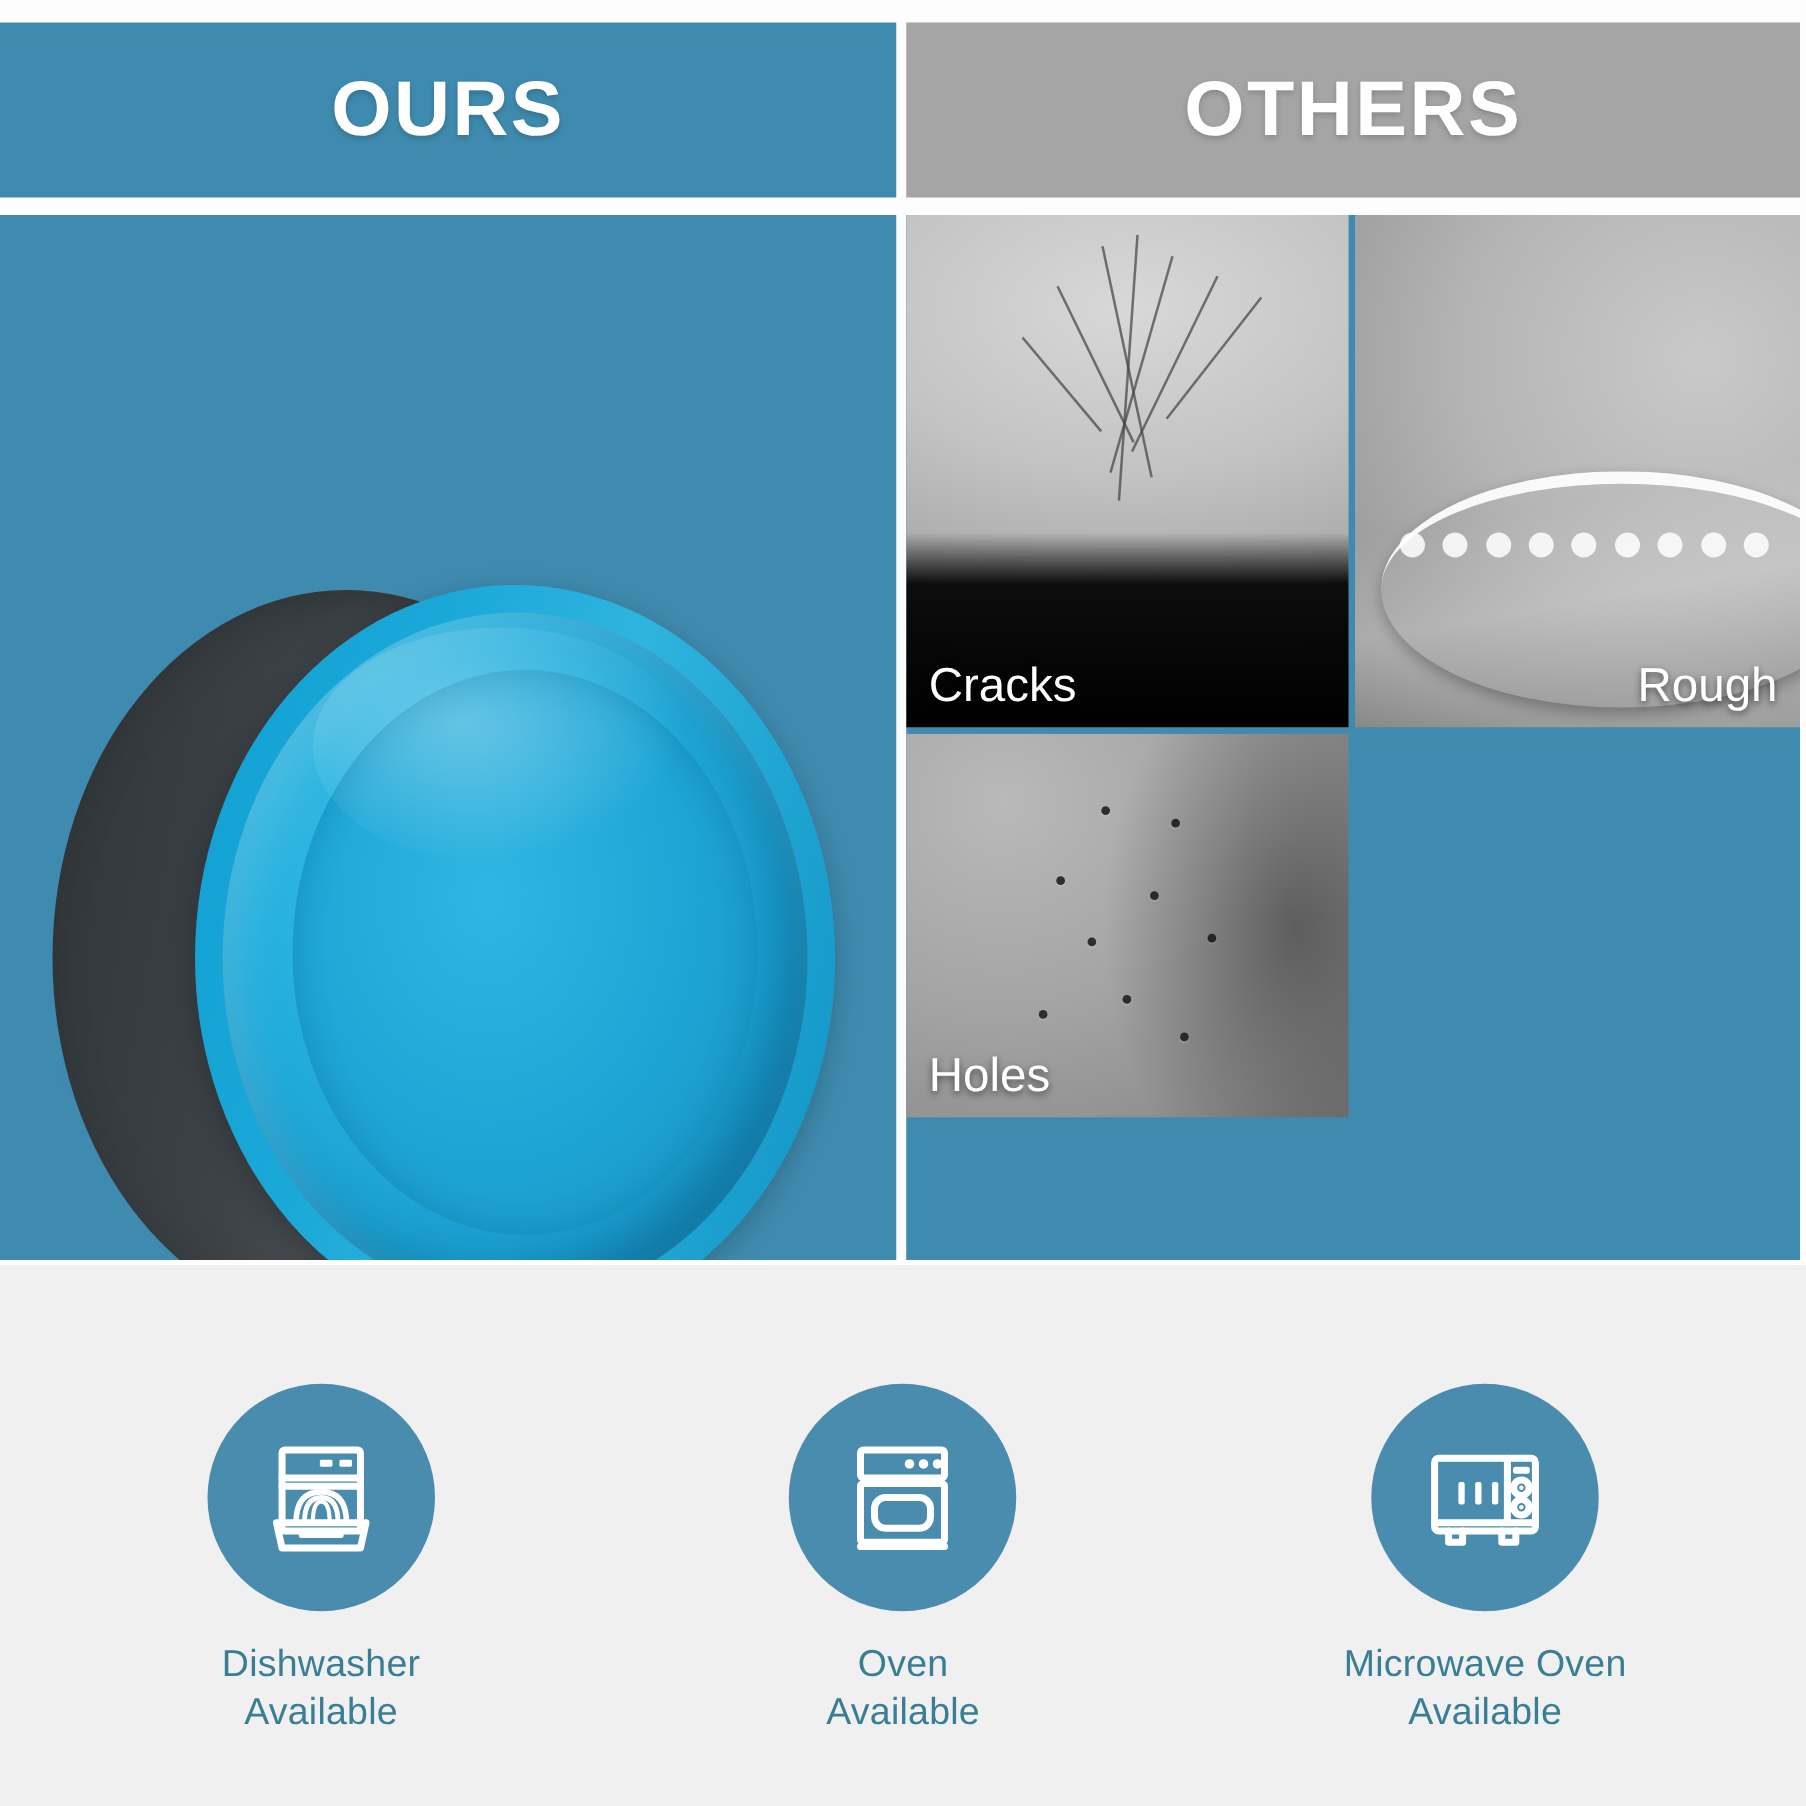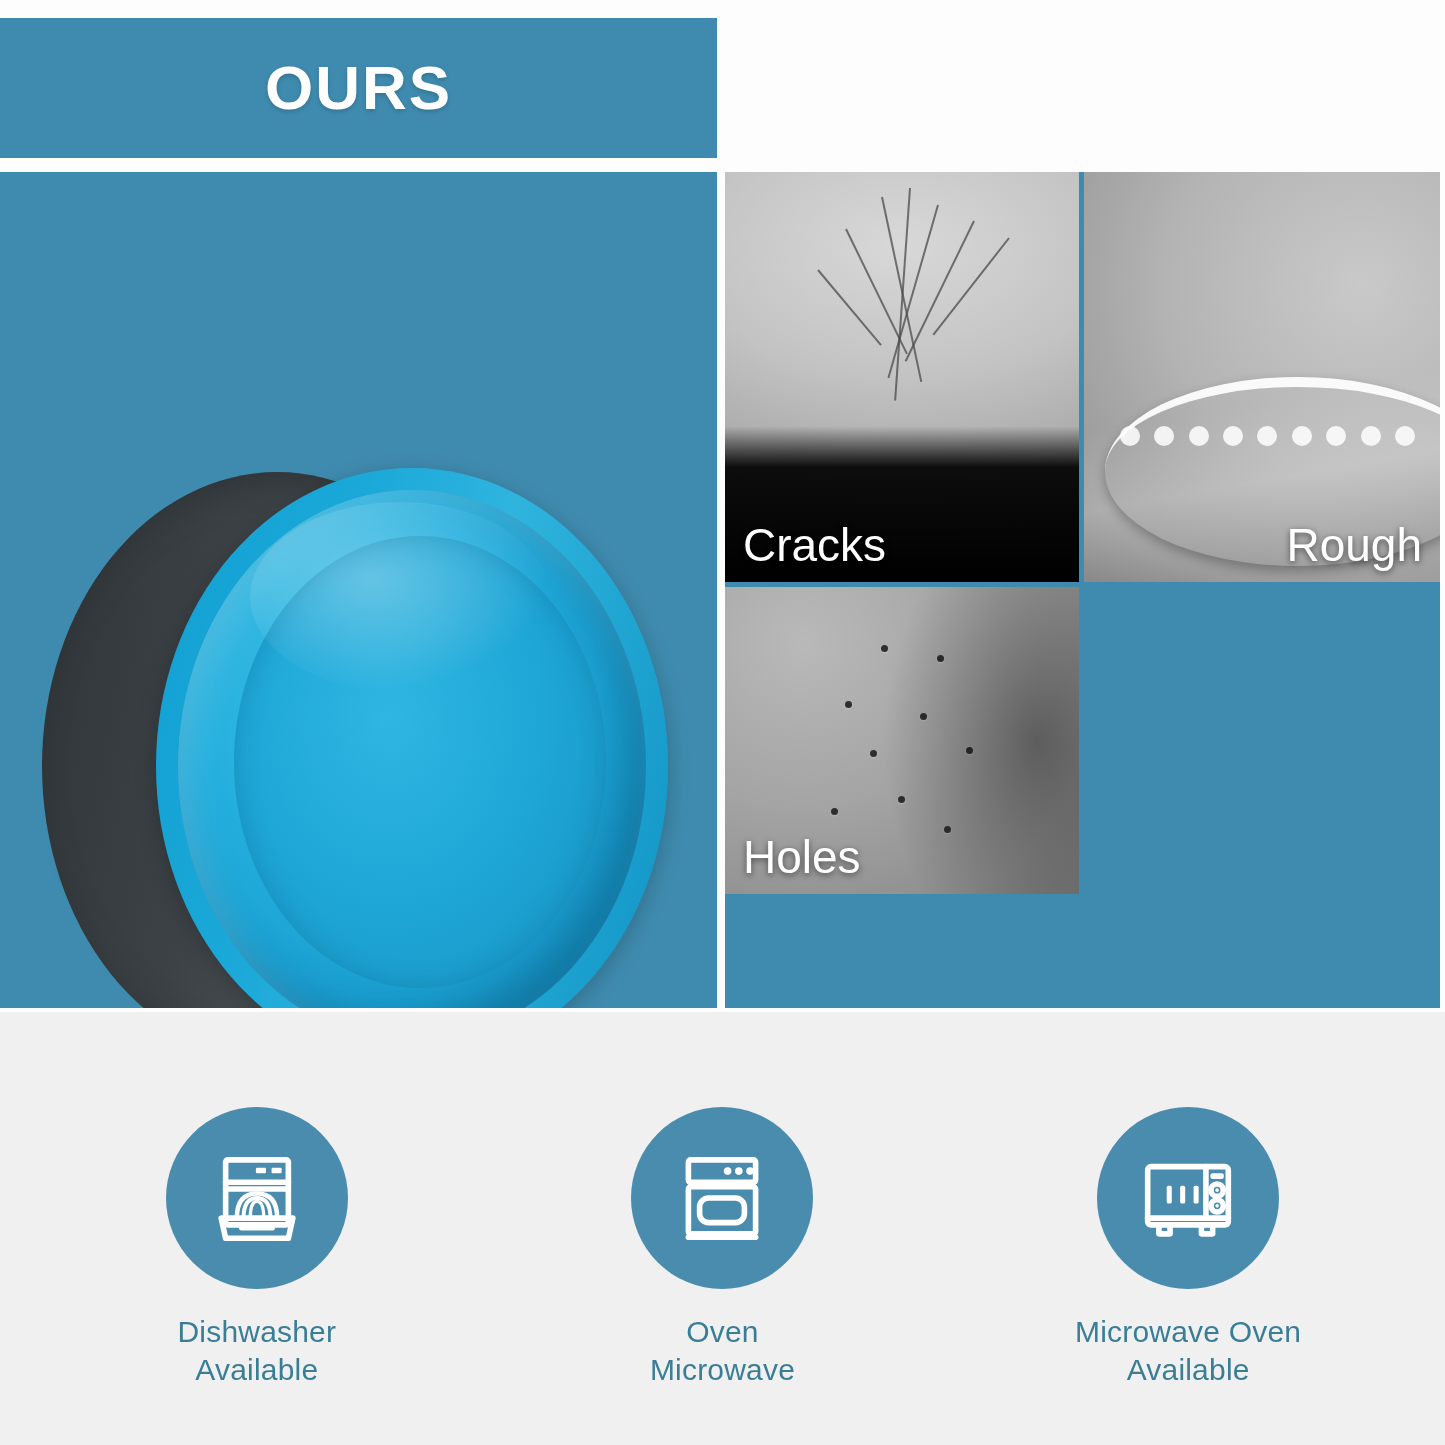--- a/index.html
+++ b/index.html
@@ -121,21 +121,21 @@
     position:absolute; inset:0;
     background:
       linear-gradient(120deg, rgba(255,255,255,.14) 0%, rgba(255,255,255,0) 40%),
       radial-gradient(ellipse 130% 120% at 40% 30%, #bdbdbd 0%, #a2a2a2 42%, #868686 75%, #6d6d6d 100%);
   }
   .scratch{ position:absolute; background:rgba(255,255,255,.55); border-radius:2px; }
   .bump{ position:absolute; border-radius:50%; background:radial-gradient(circle at 35% 30%, rgba(255,255,255,.75), rgba(180,180,180,.25) 60%, rgba(0,0,0,.10)); }
 
   .cell-label{
     position:absolute; bottom:14px; color:#ffffff;
-    font-size:46px; line-height:1; font-weight:400;
+    font-size:38px; line-height:1; font-weight:400;
     text-shadow:0 2px 6px rgba(0,0,0,.55);
     white-space:nowrap;
   }
   .lbl-left{ left:18px; }
   .lbl-right{ right:18px; }
 
   
   .features{
     position:absolute; left:0; top:1012px; width:1445px; height:433px;
     background:#f0f0f0;
@@ -162,20 +162,23 @@
 <body>
 
 <div class="page">
 
   <section class="compare">
 
     <div class="hdr hdr-ours">
       <span class="hdr-txt">OURS</span>
     </div>
 
+    <div class="hdr hdr-others">
+      <span class="hdr-txt">OTHERS</span>
+    </div>
 
     <div class="ours-panel">
       <div class="bowl-wrap">
         <div class="bowl-shadow"></div>
         <div class="bowl-outer"></div>
         <div class="bowl-rim"></div>
         <div class="bowl-inner"></div>
         <div class="bowl-base"></div>
         <div class="bowl-gloss"></div>
       </div>
@@ -261,21 +264,21 @@
           <rect x="20" y="16" width="60" height="20" rx="2"></rect>
           <circle cx="55" cy="26" r="3.4" fill="#ffffff" stroke="none"></circle>
           <circle cx="65" cy="26" r="3.4" fill="#ffffff" stroke="none"></circle>
           <circle cx="75" cy="26" r="3.4" fill="#ffffff" stroke="none"></circle>
           <rect x="20" y="40" width="60" height="42" rx="2"></rect>
           <rect x="30" y="50" width="40" height="22" rx="8"></rect>
           <line x1="20" y1="85" x2="80" y2="85" stroke-width="5"></line>
         </svg>
       </div>
       <div class="f-label">Oven
-Microwave</div>
+Available</div>
     </div>
 
     <div class="feature">
       <div class="f-circle">
         <svg viewBox="0 0 100 100" fill="none" stroke="#ffffff" stroke-width="5" stroke-linecap="round" stroke-linejoin="round">
           <rect x="14" y="22" width="72" height="52" rx="3"></rect>
           <line x1="66" y1="22" x2="66" y2="68"></line>
           <line x1="14" y1="68" x2="86" y2="68"></line>
           <rect x="70" y="28" width="12" height="5" rx="2" fill="#ffffff" stroke="none"></rect>
           <circle cx="76" cy="43" r="5.5"></circle>

